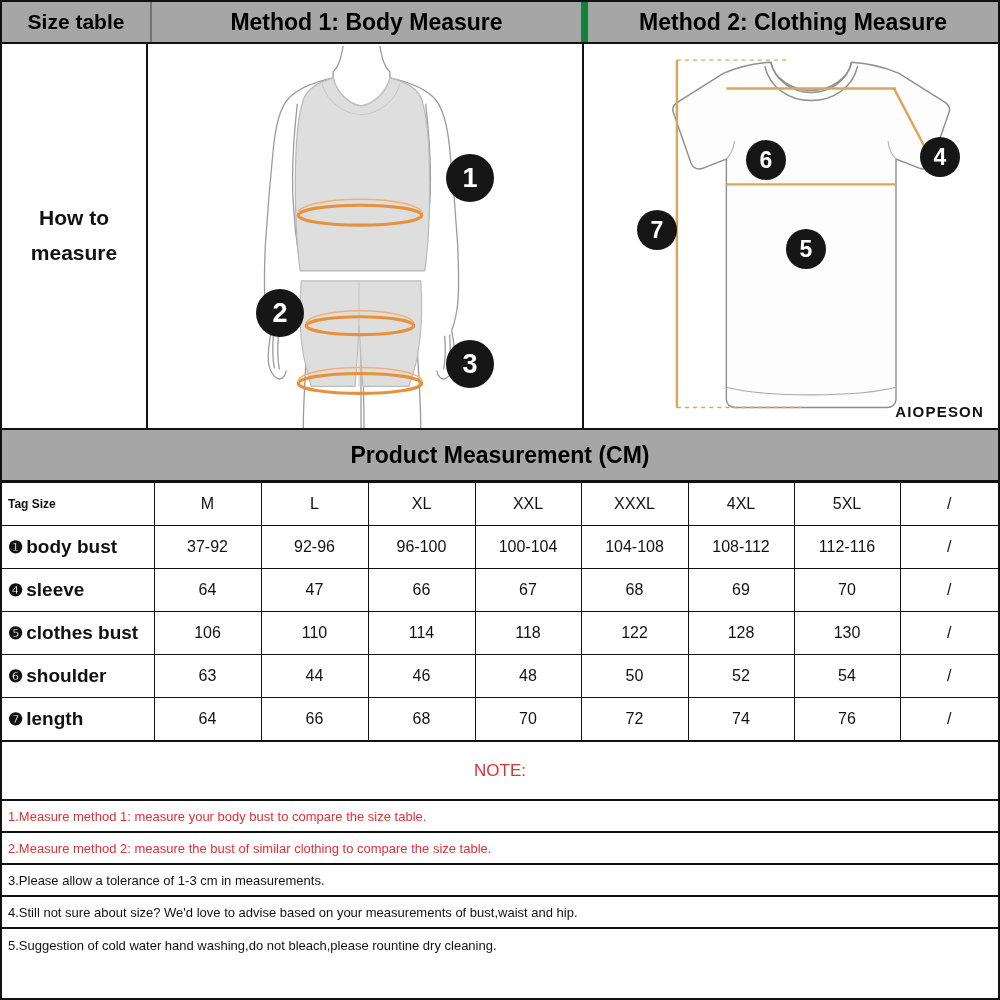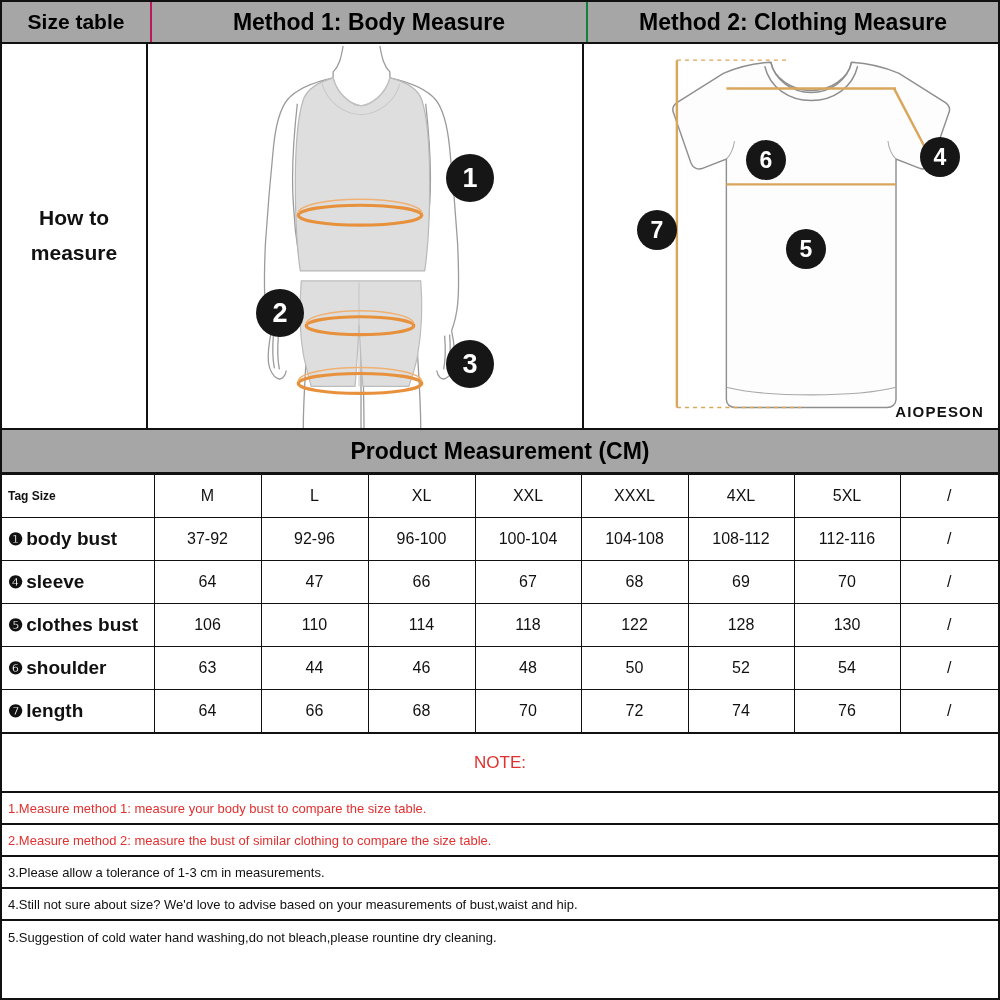--- a/index.html
+++ b/index.html
@@ -2,38 +2,38 @@
 <html><head>
 <meta charset="utf-8">
 <style>
   html,body{margin:0;padding:0;background:#fff;}
   body{width:1000px;height:1000px;font-family:"Liberation Sans",sans-serif;-webkit-font-smoothing:none;}
   .sheet{position:relative;width:1000px;height:1000px;box-sizing:border-box;border:2px solid #111;background:#fff;overflow:hidden;}
 
   
   .hdr-row{display:flex;height:42px;background:#a6a6a6;border-bottom:2px solid #111;box-sizing:border-box;}
   .hdr-cell{display:flex;align-items:center;justify-content:center;font-weight:bold;color:#000;box-sizing:border-box;}
-  .hdr-c1{width:150px;font-size:21px;border-right:2px solid #be185d;}
-  .hdr-c2{width:436px;font-size:23px;border-right:2px solid #15803d;}
+  .hdr-c1{width:150px;font-size:21px;border-right:2px solid #737373;}
+  .hdr-c2{width:436px;font-size:23px;border-right:7px solid #15803d;}
   .hdr-c3{flex:1;font-size:23px;}
 
   
   .ill-row{display:flex;height:386px;border-bottom:2px solid #111;box-sizing:border-box;}
   .ill-c1{width:146px;border-right:2px solid #111;display:flex;align-items:center;justify-content:center;box-sizing:border-box;}
   .ill-c1 .htm{font-size:21px;font-weight:bold;line-height:1.65;text-align:center;color:#111;}
   .ill-c2{width:436px;border-right:2px solid #111;position:relative;box-sizing:border-box;}
   .ill-c3{flex:1;position:relative;box-sizing:border-box;}
   .fig{position:absolute;inset:0;}
   .badge{position:absolute;border-radius:50%;background:#161616;color:#fff;display:flex;align-items:center;justify-content:center;font-weight:bold;font-family:"Liberation Sans",sans-serif;}
   .b-lg{width:48px;height:48px;font-size:27px;}
   .b-sm{width:40px;height:40px;font-size:23px;}
   .brand{position:absolute;right:14px;bottom:8px;font-size:15px;font-weight:bold;letter-spacing:1.2px;color:#111;}
 
   
-  .pm-title{height:44px;background:#a6a6a6;border-bottom:2px solid #111;display:flex;align-items:center;justify-content:center;font-size:23px;font-weight:bold;color:#000;box-sizing:border-box;}
+  .pm-title{height:52px;background:#a6a6a6;border-bottom:2px solid #111;display:flex;align-items:center;justify-content:center;font-size:23px;font-weight:bold;color:#000;box-sizing:border-box;}
 
   
   table.meas{width:100%;border-collapse:collapse;table-layout:fixed;}
   table.meas td{border:1px solid #111;height:43px;text-align:center;font-size:16px;color:#111;box-sizing:border-box;}
   table.meas td.lbl{text-align:left;padding-left:6px;font-weight:bold;font-size:19px;white-space:nowrap;}
   table.meas td.lbl .mk{font-size:17px;margin-right:3px;}
   table.meas tr.head td{font-size:16px;}
   table.meas tr.head td.lbl{font-size:12px;}
   table.meas td:first-child{border-left:none;}
   table.meas td:last-child{border-right:none;}

